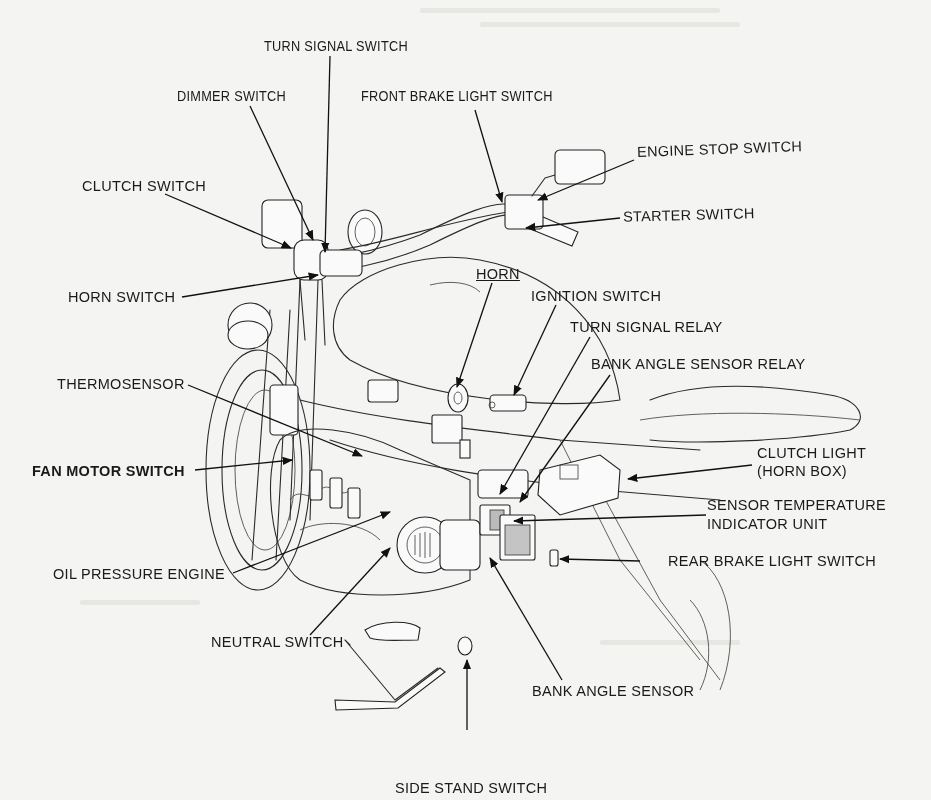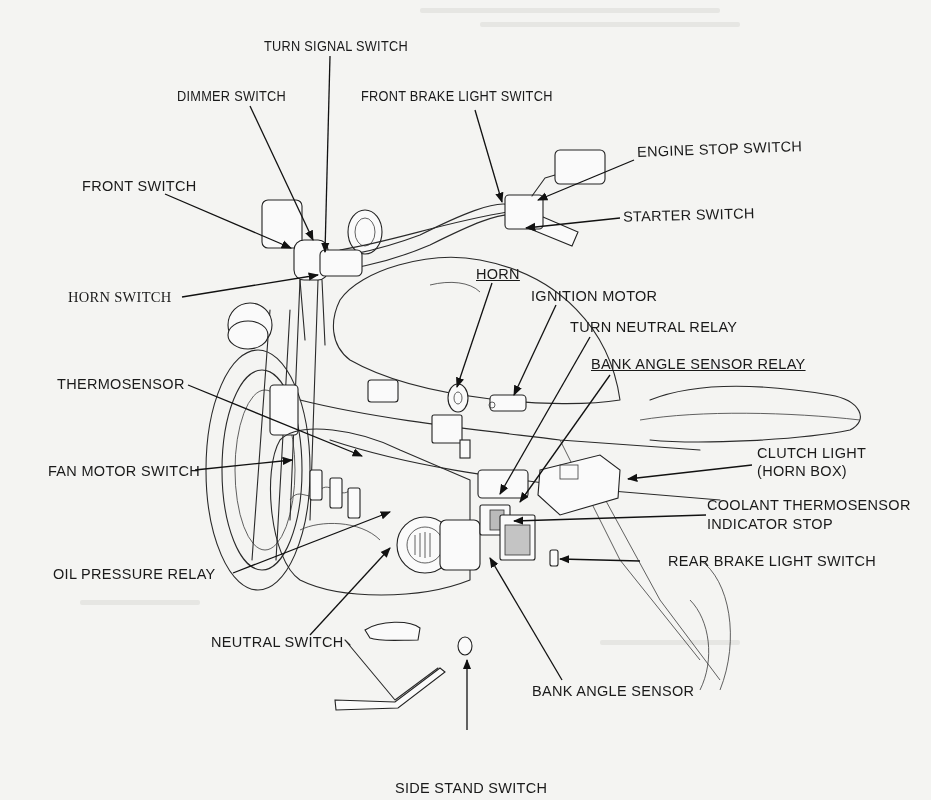--- a/index.html
+++ b/index.html
@@ -185,29 +185,29 @@
     <line class="leader" x1="562" y1="680" x2="490" y2="558" marker-end="url(#arrow)"></line>
     <line class="leader" x1="467" y1="730" x2="467" y2="660" marker-end="url(#arrow)"></line>
   </g>
 </svg>
 
 <div class="label narrow" style="left:264px;top:37px;">TURN SIGNAL SWITCH</div>
 <div class="label narrow" style="left:177px;top:87px;">DIMMER SWITCH</div>
 <div class="label narrow" style="left:361px;top:87px;">FRONT BRAKE LIGHT SWITCH</div>
 <div class="label" style="left:637px;top:140px;transform:rotate(-2deg);">ENGINE STOP SWITCH</div>
 <div class="label" style="left:623px;top:206px;transform:rotate(-1.5deg);">STARTER SWITCH</div>
-<div class="label" style="left:82px;top:177px;">FRONT SWITCH</div>
-<div class="label" style="left:68px;top:288px;font-family:Liberation Serif, serif;">HORN SWITCH</div>
+<div class="label" style="left:82px;top:177px;">CLUTCH SWITCH</div>
+<div class="label" style="left:68px;top:288px;">HORN SWITCH</div>
 <div class="label" style="left:476px;top:265px;text-decoration:underline;">HORN</div>
-<div class="label" style="left:531px;top:287px;">IGNITION MOTOR</div>
-<div class="label" style="left:570px;top:318px;">TURN NEUTRAL RELAY</div>
-<div class="label" style="left:591px;top:355px;text-decoration:underline;">BANK ANGLE SENSOR RELAY</div>
+<div class="label" style="left:531px;top:287px;">IGNITION SWITCH</div>
+<div class="label" style="left:570px;top:318px;">TURN SIGNAL RELAY</div>
+<div class="label" style="left:591px;top:355px;">BANK ANGLE SENSOR RELAY</div>
 <div class="label" style="left:57px;top:375px;">THERMOSENSOR</div>
 <div class="label" style="left:757px;top:444px;">CLUTCH LIGHT</div>
 <div class="label" style="left:757px;top:462px;">(HORN BOX)</div>
-<div class="label" style="left:48px;top:462px;">FAN MOTOR SWITCH</div>
-<div class="label" style="left:707px;top:496px;">COOLANT THERMOSENSOR</div>
-<div class="label" style="left:707px;top:515px;">INDICATOR STOP</div>
+<div class="label" style="left:32px;top:462px;font-weight:bold;">FAN MOTOR SWITCH</div>
+<div class="label" style="left:707px;top:496px;">SENSOR TEMPERATURE</div>
+<div class="label" style="left:707px;top:515px;">INDICATOR UNIT</div>
 <div class="label" style="left:643px;top:552px;margin-left:25px;">REAR BRAKE LIGHT SWITCH</div>
-<div class="label" style="left:53px;top:565px;">OIL PRESSURE RELAY</div>
+<div class="label" style="left:53px;top:565px;">OIL PRESSURE ENGINE</div>
 <div class="label" style="left:199px;top:633px;margin-left:12px;">NEUTRAL SWITCH</div>
 <div class="label" style="left:513px;top:682px;margin-left:19px;">BANK ANGLE SENSOR</div>
 <div class="label" style="left:395px;top:779px;">SIDE STAND SWITCH</div>
 
 </body></html>

